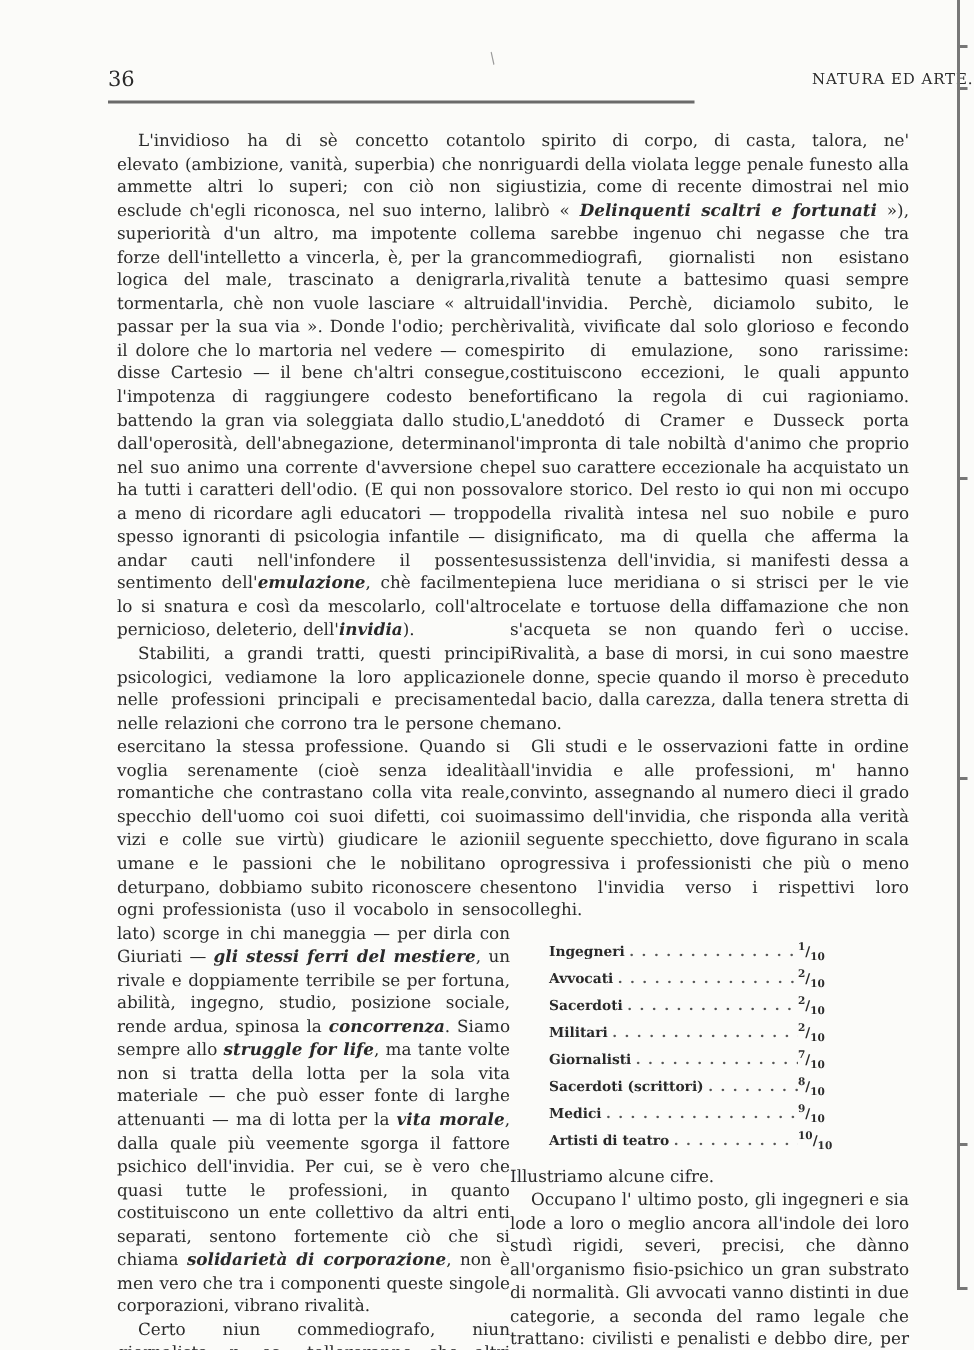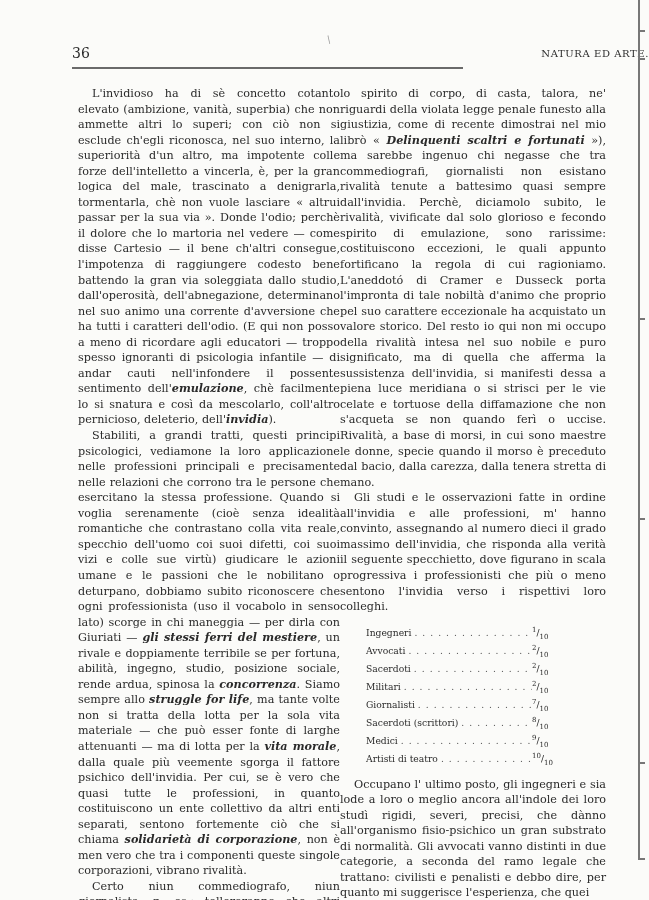--- a/index.html
+++ b/index.html
@@ -11,21 +11,21 @@
   }
   .page-num { position:absolute; left:72px; top:45px; font-size:14px; }
   .running-head { position:absolute; left:0; width:649px; top:48px; text-align:right; font-size:10px; letter-spacing:0.6px; padding-left:20px; box-sizing:border-box; }
   .rule-full { position:absolute; left:72px; top:67px; width:391px; height:2px; background:#6a6a6a; }
   .col { position:absolute; top:86px; width:262px; font-size:11.2px; line-height:15.55px; text-align:justify; }
   .col.left { left:78px; }
   .col.right { left:340px; width:266px; }
   .col p { margin:0; text-indent:14px; }
   .col p.noindent { text-indent:0; }
   .col em { font-style:italic;font-weight:bold; }
-  .table { margin:10px 0 8px 26px; font-size:9.2px; line-height:11.2px; width:188px; }
+  .table { margin:10px 0 8px 26px; font-size:9.2px; line-height:11.2px; width:188px;font-weight:bold; }
   .trow { display:flex; align-items:baseline; }
   .tlabel { white-space:nowrap; }
   .tdots { flex:1; overflow:hidden; white-space:nowrap; letter-spacing:5px; color:#555; padding-left:3px; }
   .tval { width:22px; text-align:left; font-size:9px; }
   .tval sup { font-size:7px; }
   .tval sub { font-size:7px; }
   .margin-line { position:absolute; left:638px; top:0; width:1.5px; height:860px; background:#777; }
   .tick { position:absolute; left:639px; width:6px; height:1.5px; background:#777; }
   .speck { position:absolute; left:327px; top:34px; font-size:10px; color:#999; transform:rotate(-30deg); }
 </style>
@@ -84,20 +84,21 @@
         <span class="tdots">..............................</span>
         <span class="tval"><sup>9</sup>/<sub>10</sub></span>
       </div>
     <div class="trow">
         <span class="tlabel">Artisti di teatro</span>
         <span class="tdots">..............................</span>
         <span class="tval"><sup>10</sup>/<sub>10</sub></span>
       </div>
   </div>
 
+  <p class="noindent">Illustriamo alcune cifre.</p>
   <p><span>Occupano l' ultimo posto, gli ingegneri e sia lode a loro o meglio ancora all'indole dei loro studì rigidi, severi, precisi, che dànno all'organismo fisio-psichico un gran substrato di normalità. Gli avvocati vanno distinti in due categorie, a seconda del ramo legale che trattano: civilisti e penalisti e debbo dire, per quanto mi suggerisce l'esperienza, che quei </span></p>
 </div>
 
 <div class="margin-line"></div>
 <div class="tick" style="top:30px"></div>
 <div class="tick" style="top:58px"></div>
 <div class="tick" style="top:318px"></div>
 <div class="tick" style="top:518px"></div>
 <div class="tick" style="top:762px"></div>
 <div class="tick" style="top:858px"></div>

